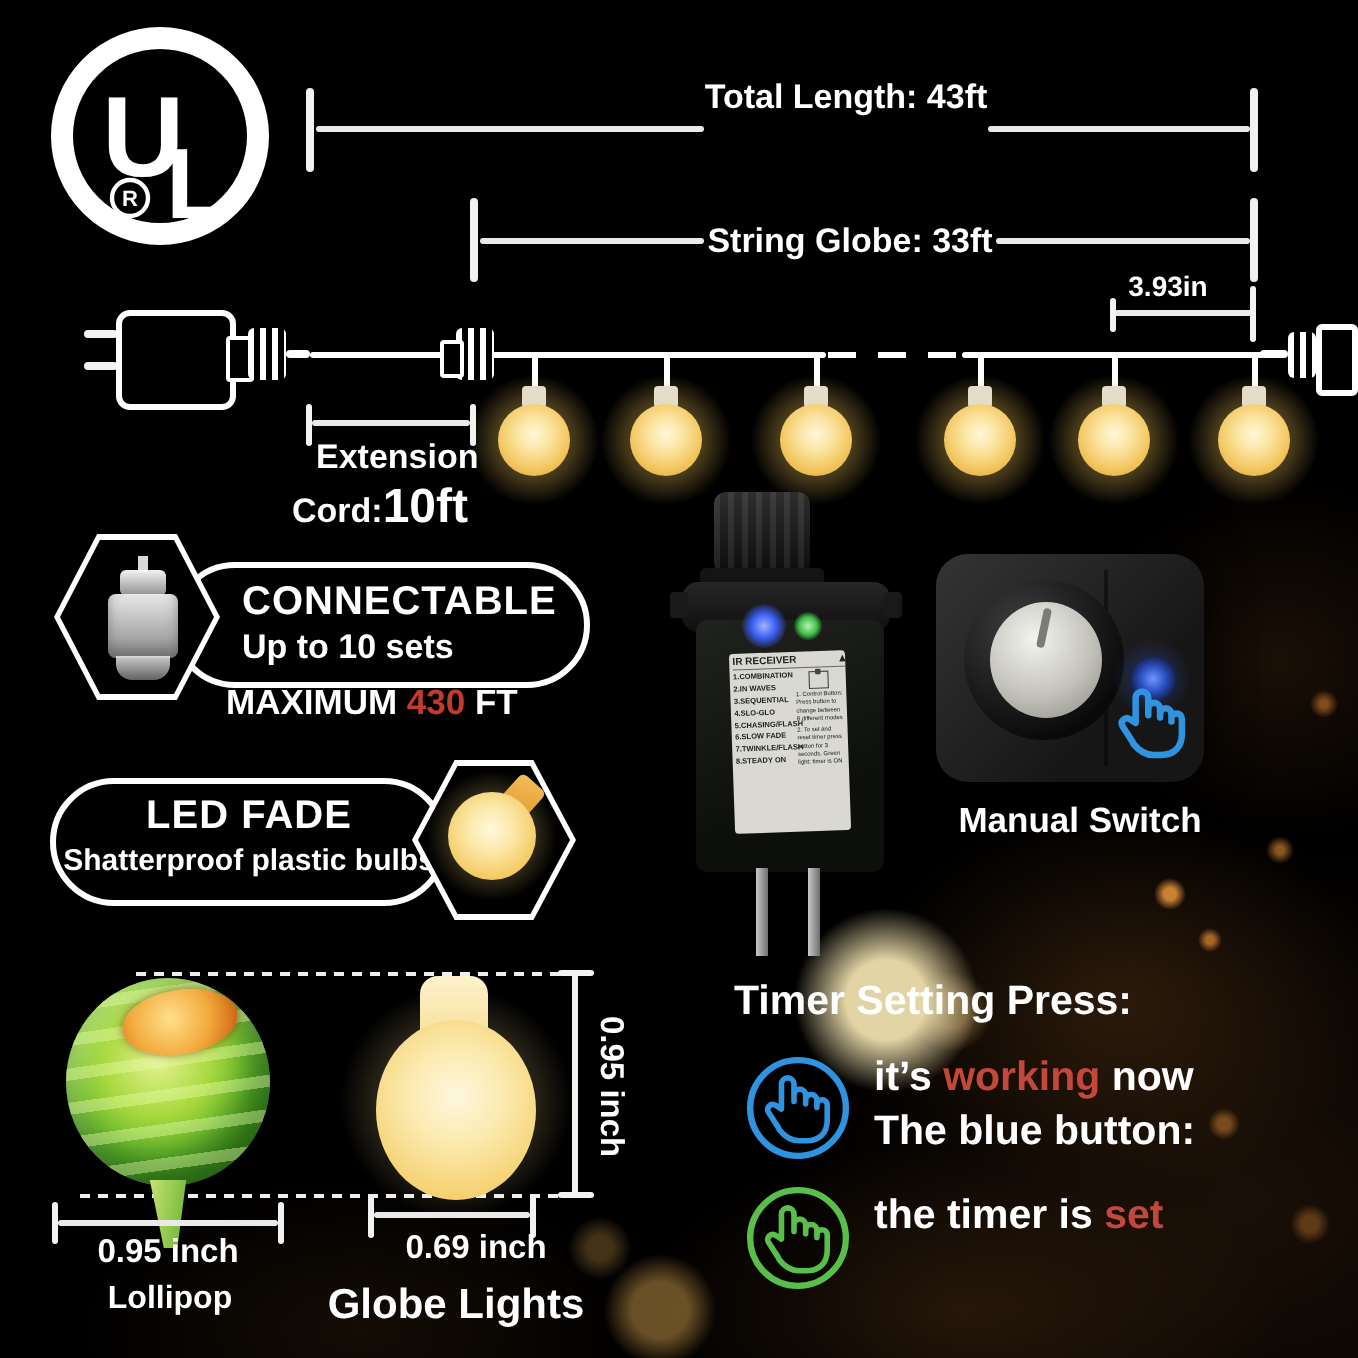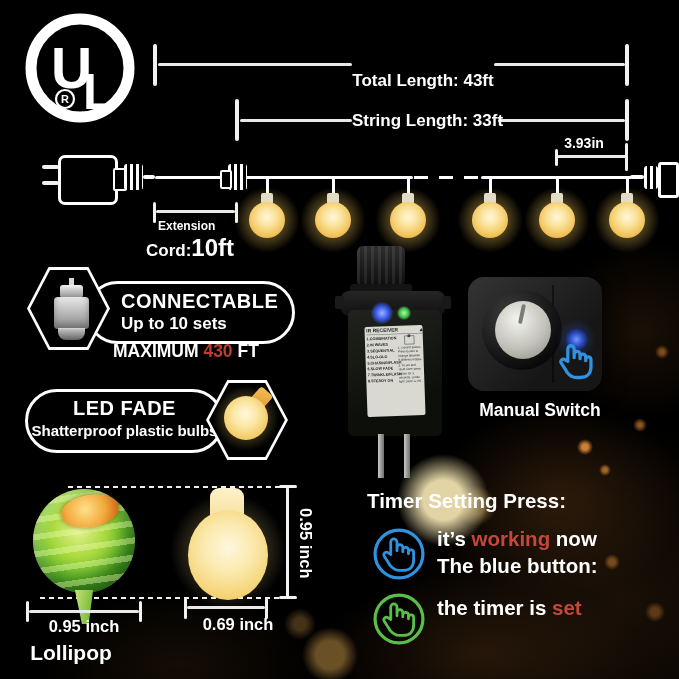--- a/index.html
+++ b/index.html
@@ -65,27 +65,27 @@
     <text x="27" y="80" font-family="Liberation Sans,sans-serif" font-weight="bold" font-size="57" fill="#fff">U</text>
     <text x="59" y="101" font-family="Liberation Sans,sans-serif" font-weight="bold" font-size="50" fill="#fff">L</text>
     <circle cx="41" cy="91" r="9" fill="#000" stroke="#fff" stroke-width="2.2"></circle>
     <text x="37" y="95" font-family="Liberation Sans,sans-serif" font-weight="bold" font-size="11" fill="#fff">R</text>
   </svg>
 
   <div class="tickv" style="left:153px;top:44px;height:42px;"></div>
   <div class="tickv" style="left:625px;top:44px;height:42px;"></div>
   <div class="mline" style="left:158px;top:63px;width:194px;"></div>
   <div class="mline" style="left:494px;top:63px;width:131px;"></div>
-  <div class="dimtext" style="left:352px;top:71px;width:142px;">Total Length: 43ft</div>
+  <div class="dimtext" style="left:352px;top:39px;width:142px;">Total Length: 43ft</div>
 
   <div class="tickv" style="left:235px;top:99px;height:42px;"></div>
   <div class="tickv" style="left:625px;top:99px;height:42px;"></div>
   <div class="mline" style="left:240px;top:119px;width:112px;"></div>
   <div class="mline" style="left:498px;top:119px;width:127px;"></div>
-  <div class="dimtext" style="left:352px;top:111px;width:146px;">String Length: 33ft</div>
+  <div class="dimtext" style="left:352px;top:111px;width:146px;">String Globe: 33ft</div>
 
   <div class="dimtext" style="left:548px;top:135px;width:72px;font-size:14px;">3.93in</div>
   <div class="mline" style="left:557px;top:155px;width:70px;"></div>
   <div class="tickv" style="left:555px;top:149px;height:17px;width:3px;"></div>
   <div class="tickv" style="left:625px;top:143px;height:28px;width:3px;"></div>
 
   <div class="tickh" style="left:42px;top:165px;width:17px;height:4px;"></div>
   <div class="tickh" style="left:42px;top:181px;width:17px;height:4px;"></div>
   <div class="outline-box" style="left:58px;top:155px;width:54px;height:44px;border-radius:7px;"></div>
   <div class="abs" style="left:113px;top:168px;width:10px;height:19px;background:#000;border:2px solid #fff;border-radius:2px;"></div>
@@ -135,21 +135,21 @@
       <div class="drop"></div>
       <div class="glow"></div>
       <div class="neck"></div>
       <div class="ball"></div>
     </div>
 
   <div class="tickv" style="left:153px;top:202px;height:21px;width:3px;"></div>
   <div class="tickv" style="left:235px;top:202px;height:21px;width:3px;"></div>
   <div class="mline" style="left:156px;top:210px;width:79px;"></div>
   <div class="abs" style="left:146px;top:219px;width:110px;text-align:left;">
-    <div style="font-size:12px;font-weight:bold;padding-left:12px;" class="txt">Extension</div>
+    <div style="font-size:17px;font-weight:bold;padding-left:12px;" class="txt">Extension</div>
     <div class="txt" style="margin-top:1px;">
       <span style="font-size:17px;font-weight:bold;">Cord:</span><span style="font-size:24px;font-weight:bold;">10ft</span>
     </div>
   </div>
 
   <div class="pill" style="left:86px;top:281px;width:203px;height:57px;">
     <div style="position:absolute;left:32px;top:6px;font-size:20px;font-weight:bold;letter-spacing:0.5px;" class="txt">CONNECTABLE</div>
     <div style="position:absolute;left:32px;top:30px;font-size:17px;font-weight:bold;" class="txt">Up to 10 sets</div>
   </div>
   <div class="hex" style="left:27px;top:267px;width:83px;height:83px;">
@@ -256,21 +256,22 @@
   <div class="tickv" style="left:26px;top:601px;height:21px;width:3px;"></div>
   <div class="tickv" style="left:139px;top:601px;height:21px;width:3px;"></div>
   <div class="mline" style="left:29px;top:610px;width:110px;"></div>
   <div class="dimtext" style="left:26px;top:617px;width:116px;font-size:16.5px;">0.95 inch</div>
 
   <div class="tickv" style="left:184px;top:598px;height:21px;width:3px;"></div>
   <div class="tickv" style="left:265px;top:598px;height:21px;width:3px;"></div>
   <div class="mline" style="left:187px;top:606px;width:78px;"></div>
   <div class="dimtext" style="left:182px;top:615px;width:112px;font-size:16.5px;">0.69 inch</div>
 
-  <div class="dimtext" style="left:16px;top:641px;width:110px;font-size:21px;text-align:center;">Lollipop</div>
+  <div class="dimtext" style="left:30px;top:641px;width:110px;font-size:16px;text-align:center;">Lollipop</div>
+  <div class="dimtext" style="left:158px;top:641px;width:140px;font-size:21px;">Globe Lights</div>
 
   <div class="abs txt" style="left:367px;top:489px;font-size:20.5px;font-weight:bold;">Timer Setting Press:</div>
 
   <svg class="tip-row-icon" style="left:372px;top:527px;" viewBox="0 0 44 44" width="54" height="54">
     <circle cx="22" cy="22" r="19.5" fill="rgba(0,0,0,0.35)" stroke="#2f93e0" stroke-width="2.6"></circle>
     <g fill="none" stroke="#2f93e0" stroke-width="2.6" stroke-linecap="round" stroke-linejoin="round" transform="translate(2.5,3.5) scale(0.88)">
       <path d="M13 30 l-4.5 -7 c-1.3 -2.2 1.2 -4.6 3.4 -3.2 l2.6 1.7 V10 a2.9 2.9 0 0 1 5.8 0 v8 v-3 a2.7 2.7 0 0 1 5.4 0 V19 v-1.6 a2.6 2.6 0 0 1 5.2 0 v3.4 v-1.2 a2.4 2.4 0 0 1 4.8 0 v7 c0 6 -3.6 9.6 -9.6 9.6 h-3.4 c-4 0 -6.6 -1.8 -9.2 -5.1 Z"></path>
     </g>
   </svg>
   <div class="abs" style="left:437px;top:525px;font-size:20.5px;font-weight:bold;line-height:27px;">

